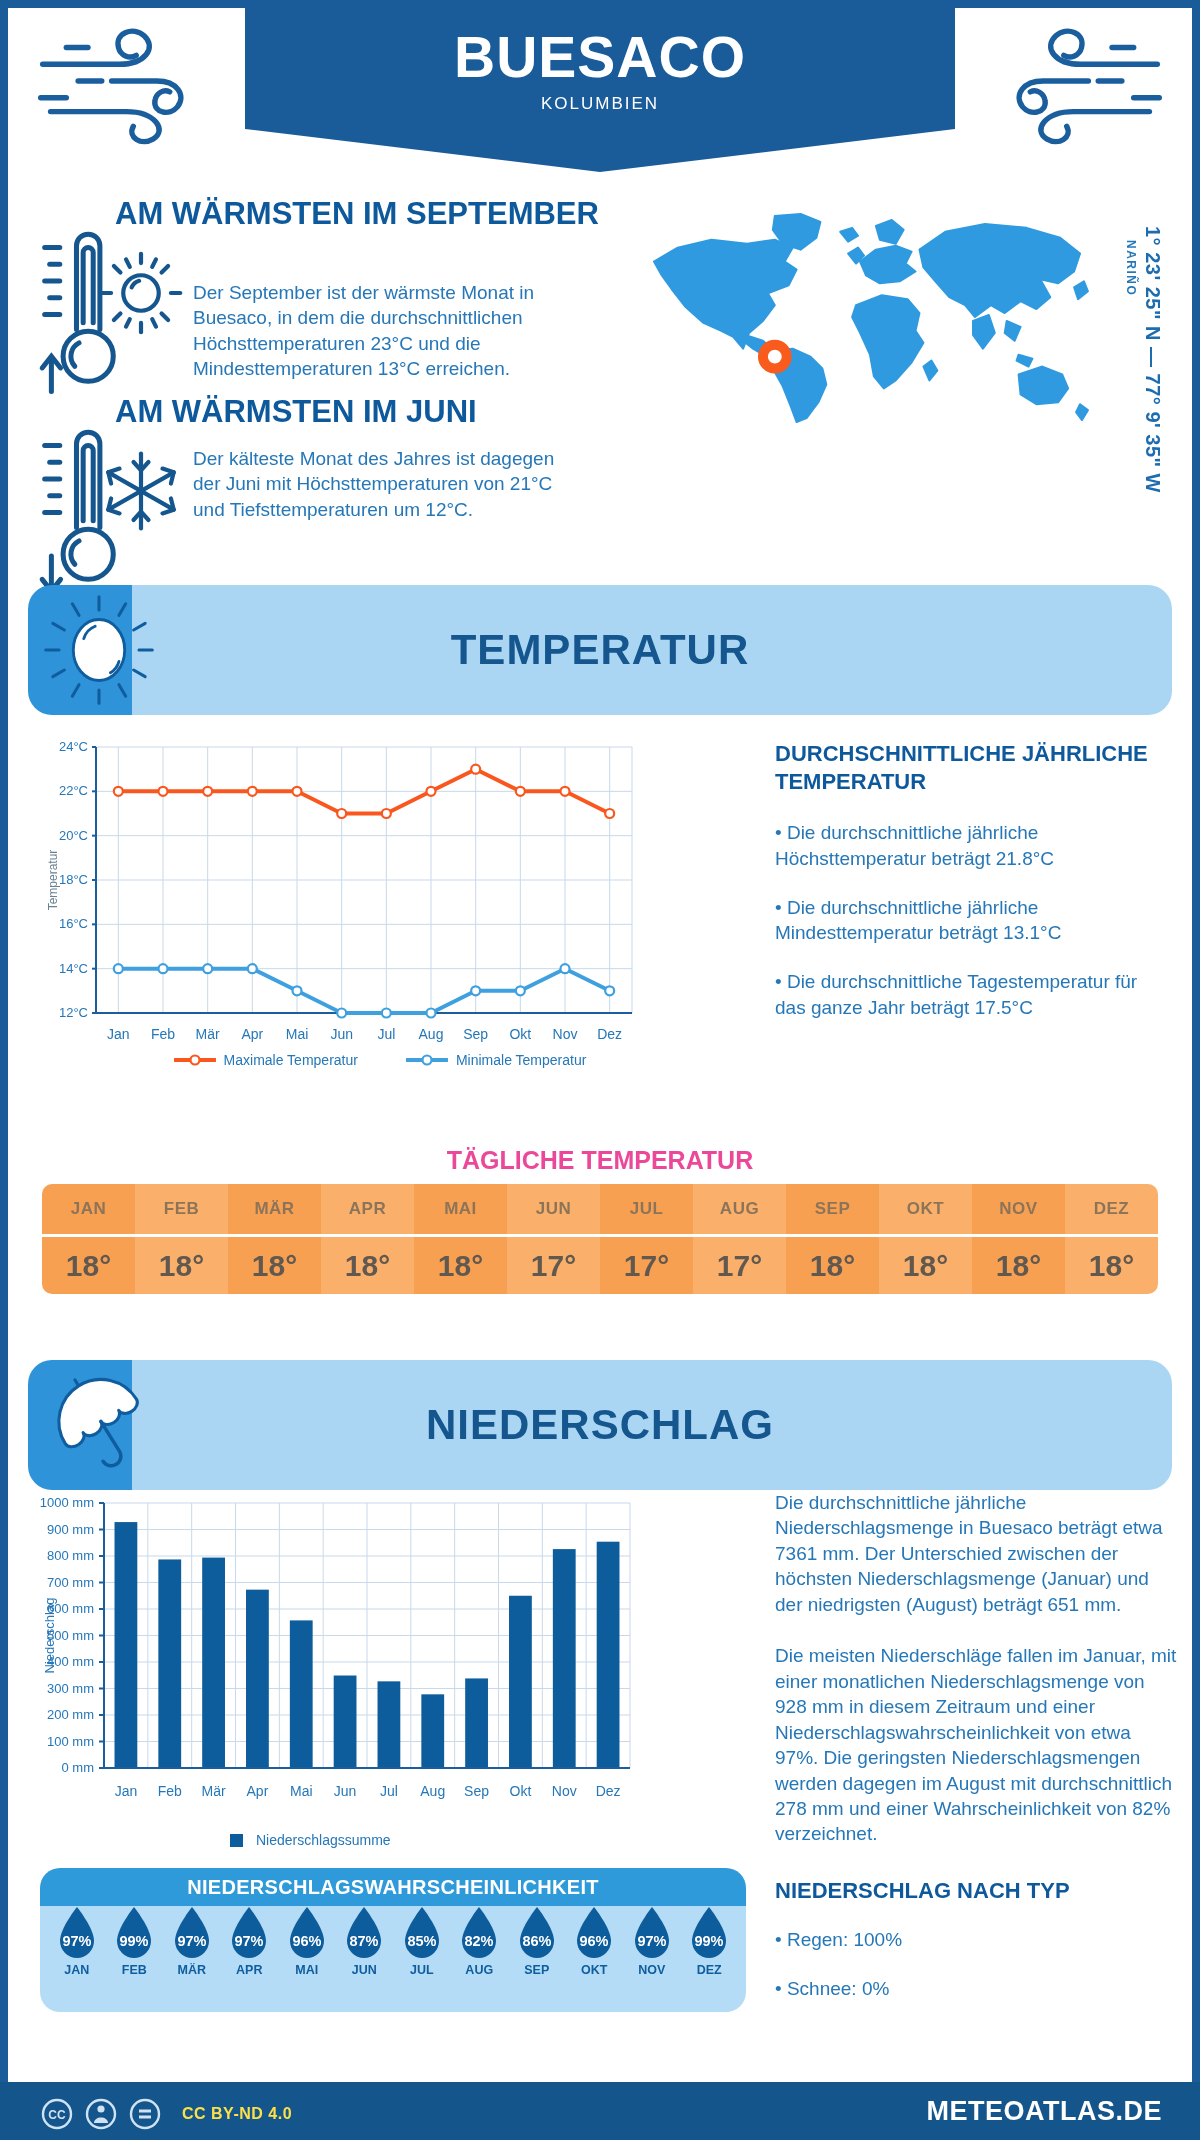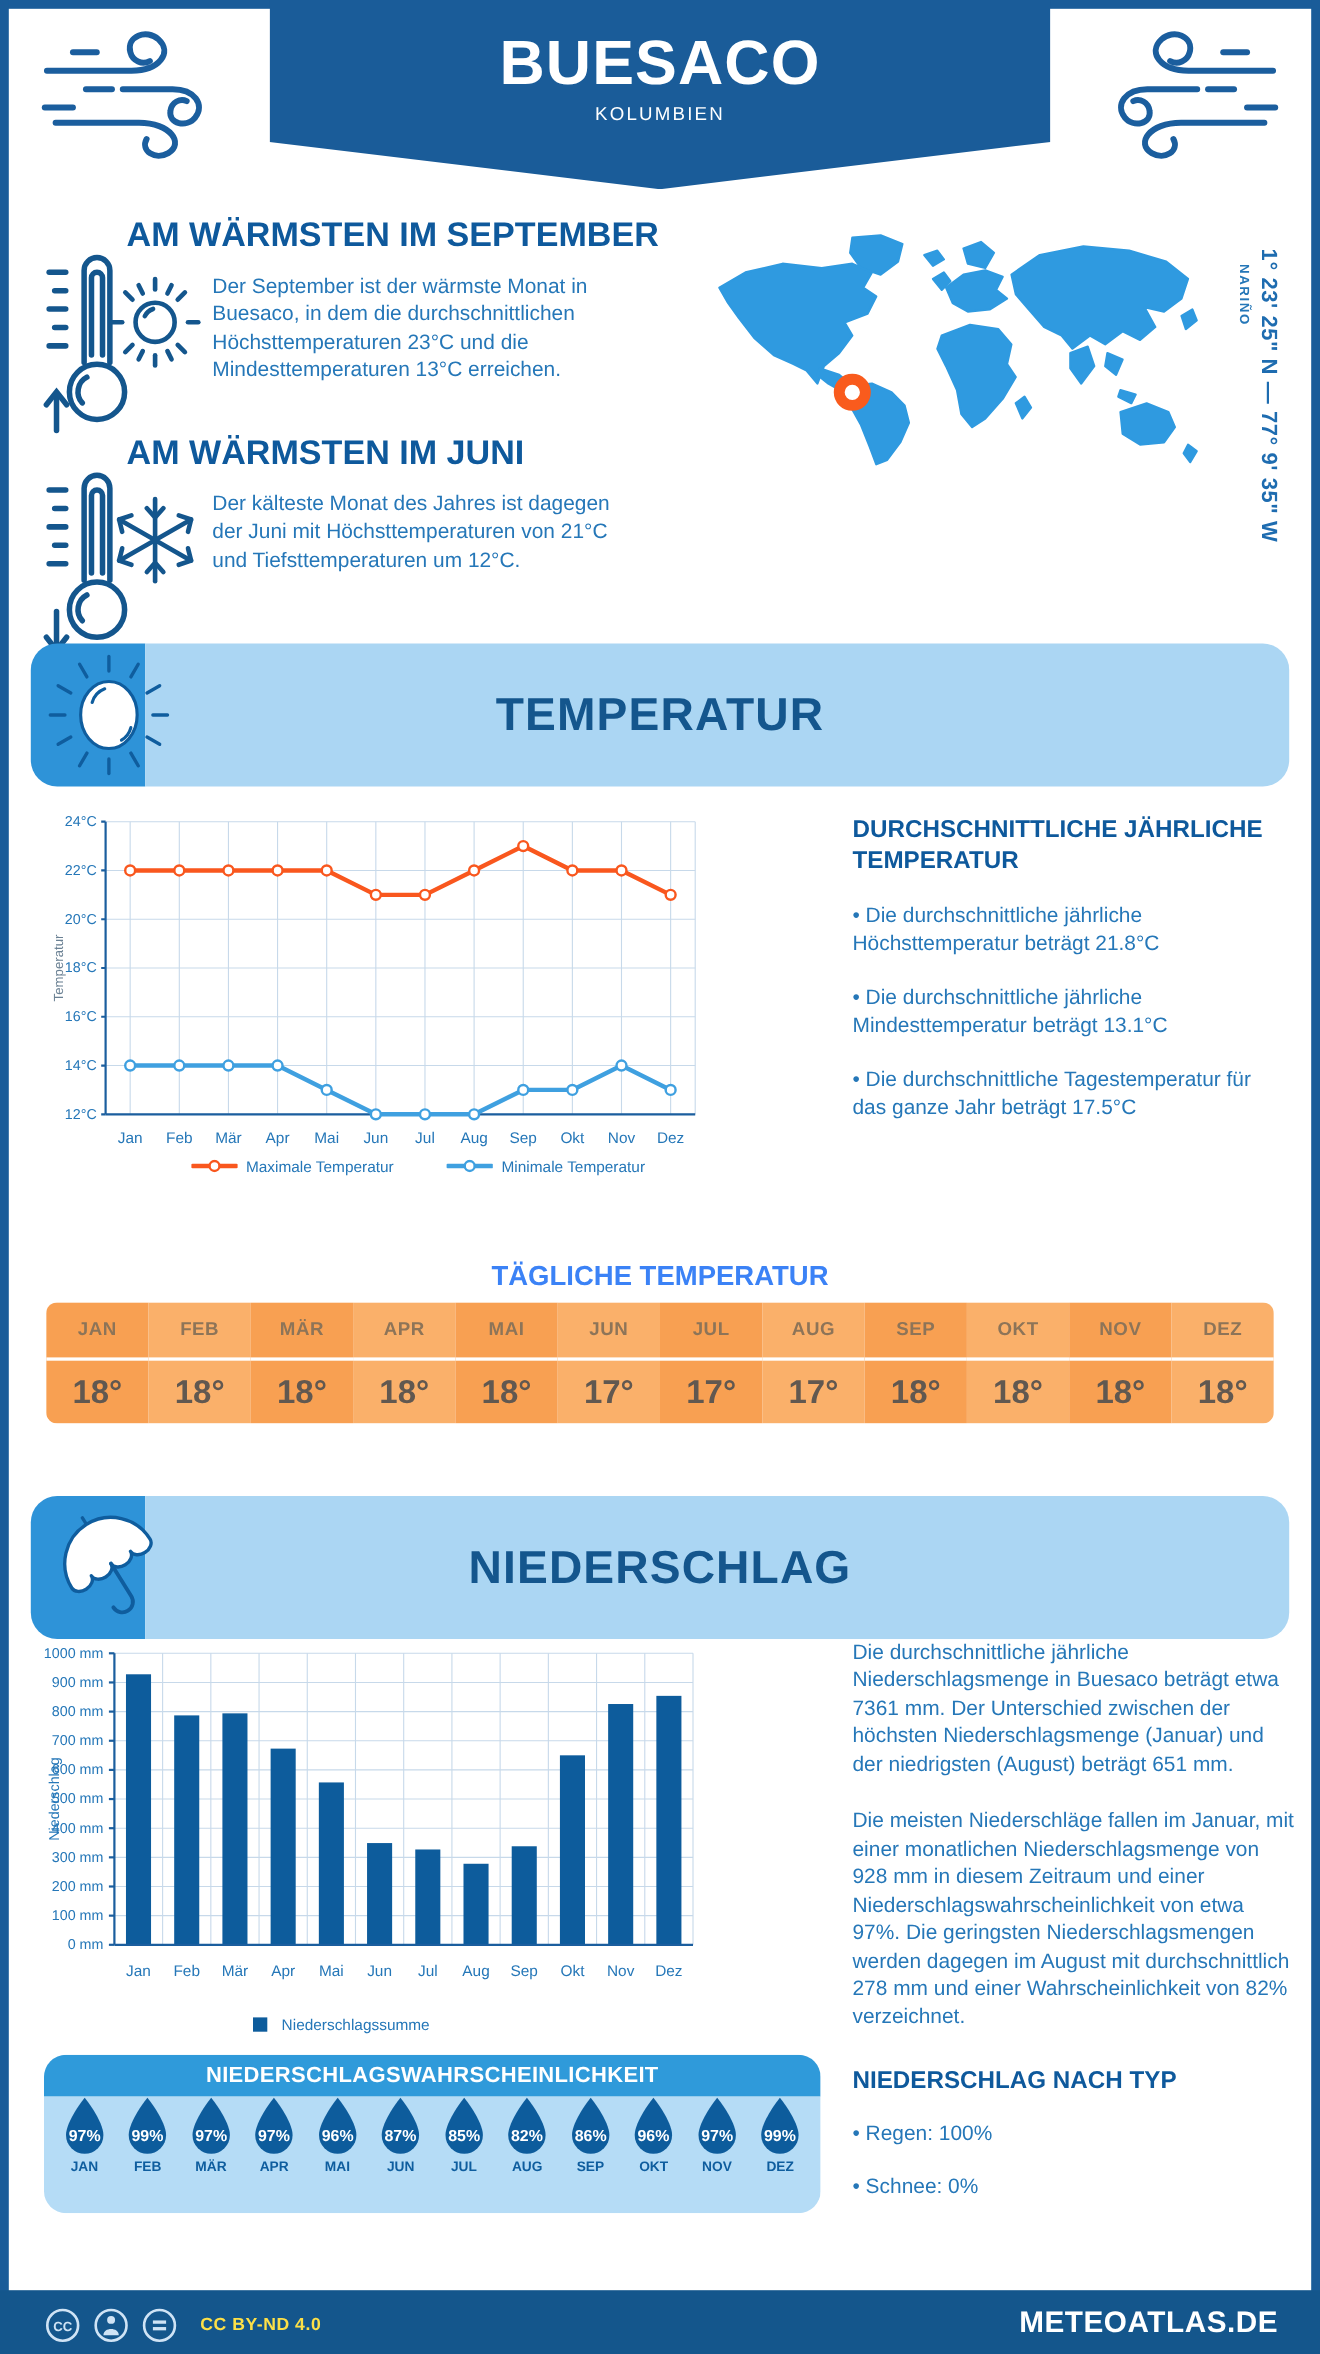--- a/index.html
+++ b/index.html
@@ -19,21 +19,21 @@
   .wind.l{left:30px;}
   .wind.r{right:30px;transform:scaleX(-1);}
 
   
   .hl-block{position:absolute;width:640px;}
   .hl-block .thermo{position:absolute;left:0;top:14px;width:92px;height:198px;}
   .hl-block .mini-icon{position:absolute;left:60px;top:54px;width:86px;height:86px;}
   .hl-block h2{position:absolute;left:77px;top:0;margin:0;font-size:31px;font-weight:800;color:#0e599c;white-space:nowrap;}
   .hl-block p{position:absolute;left:155px;top:52px;margin:0;font-size:19px;line-height:1.33;color:#2577b8;}
   .warm{left:38px;top:196px;height:200px;}
-  .warm p{width:362px;}
+  .warm p{width:362px;margin-top:32px;}
   .cold{left:38px;top:394px;height:190px;}
   .cold p{width:392px;}
 
   
   .map-wrap{position:absolute;left:625px;top:210px;width:478px;height:218px;}
   .coords{position:absolute;left:1141px;top:226px;writing-mode:vertical-rl;font-size:20px;
           font-weight:700;color:#1e6cb0;letter-spacing:.5px;}
   .region{position:absolute;left:1124px;top:240px;writing-mode:vertical-rl;font-size:12px;
           font-weight:600;color:#2577b8;letter-spacing:1.5px;}
 
@@ -57,21 +57,21 @@
   .legend-item{display:flex;align-items:center;gap:8px;}
   .legend-sq{width:13px;height:13px;background:#0d5c9c;display:inline-block;}
 
   
   .temp-summary{position:absolute;left:775px;top:740px;width:398px;color:#2577b8;}
   .temp-summary h3,.precip-text h3{margin:0;font-size:22px;font-weight:800;color:#0e599c;line-height:1.28;}
   .temp-summary p{margin:24px 0 0;font-size:19px;line-height:1.33;}
 
   
   .daily-title{position:absolute;left:0;right:0;top:1146px;text-align:center;font-size:25px;
-               font-weight:800;color:#3b82f6;}
+               font-weight:800;color:#ec4899;}
   .daily-table{position:absolute;left:42px;top:1184px;width:1116px;height:110px;border-radius:10px;
                overflow:hidden;display:flex;}
   .dt-col{flex:1;display:flex;flex-direction:column;}
   .dt-head{height:50px;display:flex;align-items:center;justify-content:center;font-size:17px;
            font-weight:700;color:#8d7458;border-bottom:3px solid #fff;letter-spacing:.5px;}
   .dt-val{flex:1;display:flex;align-items:center;justify-content:center;font-size:30px;font-weight:700;color:#615850;}
 
   
   .precip-text{position:absolute;left:775px;top:1490px;width:402px;color:#2577b8;}
   .precip-text p{margin:0;font-size:19px;line-height:1.34;}

